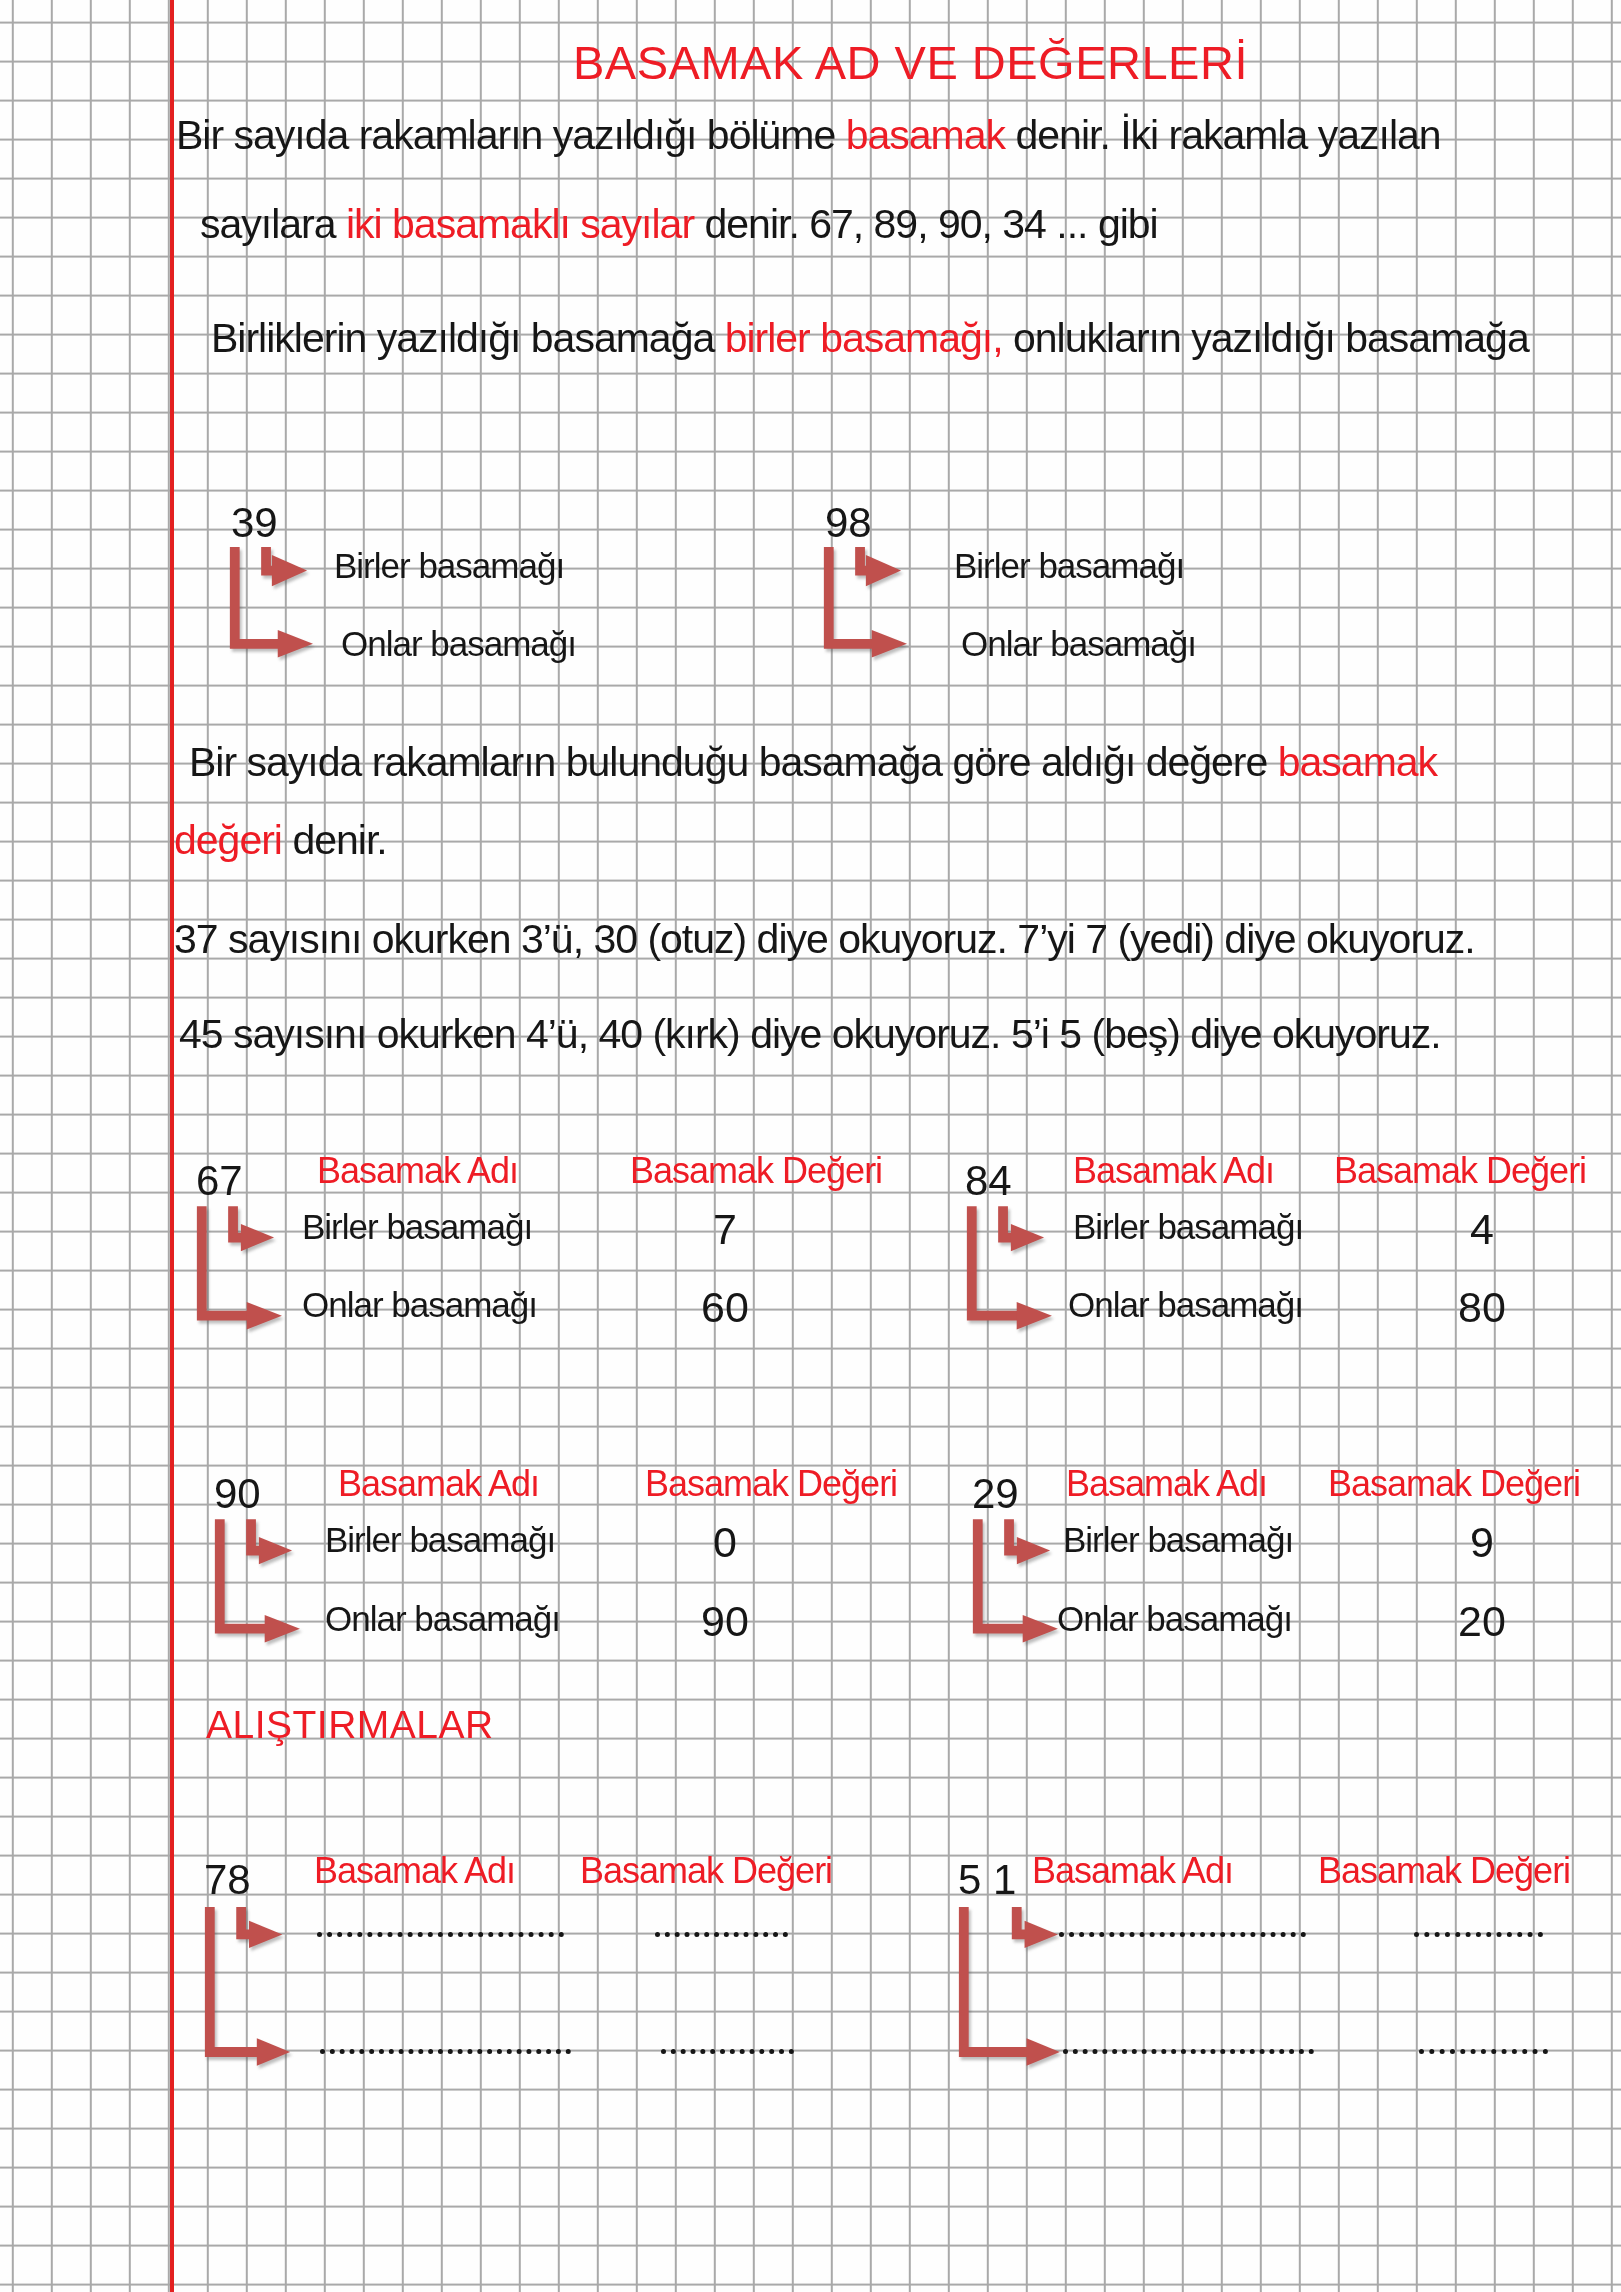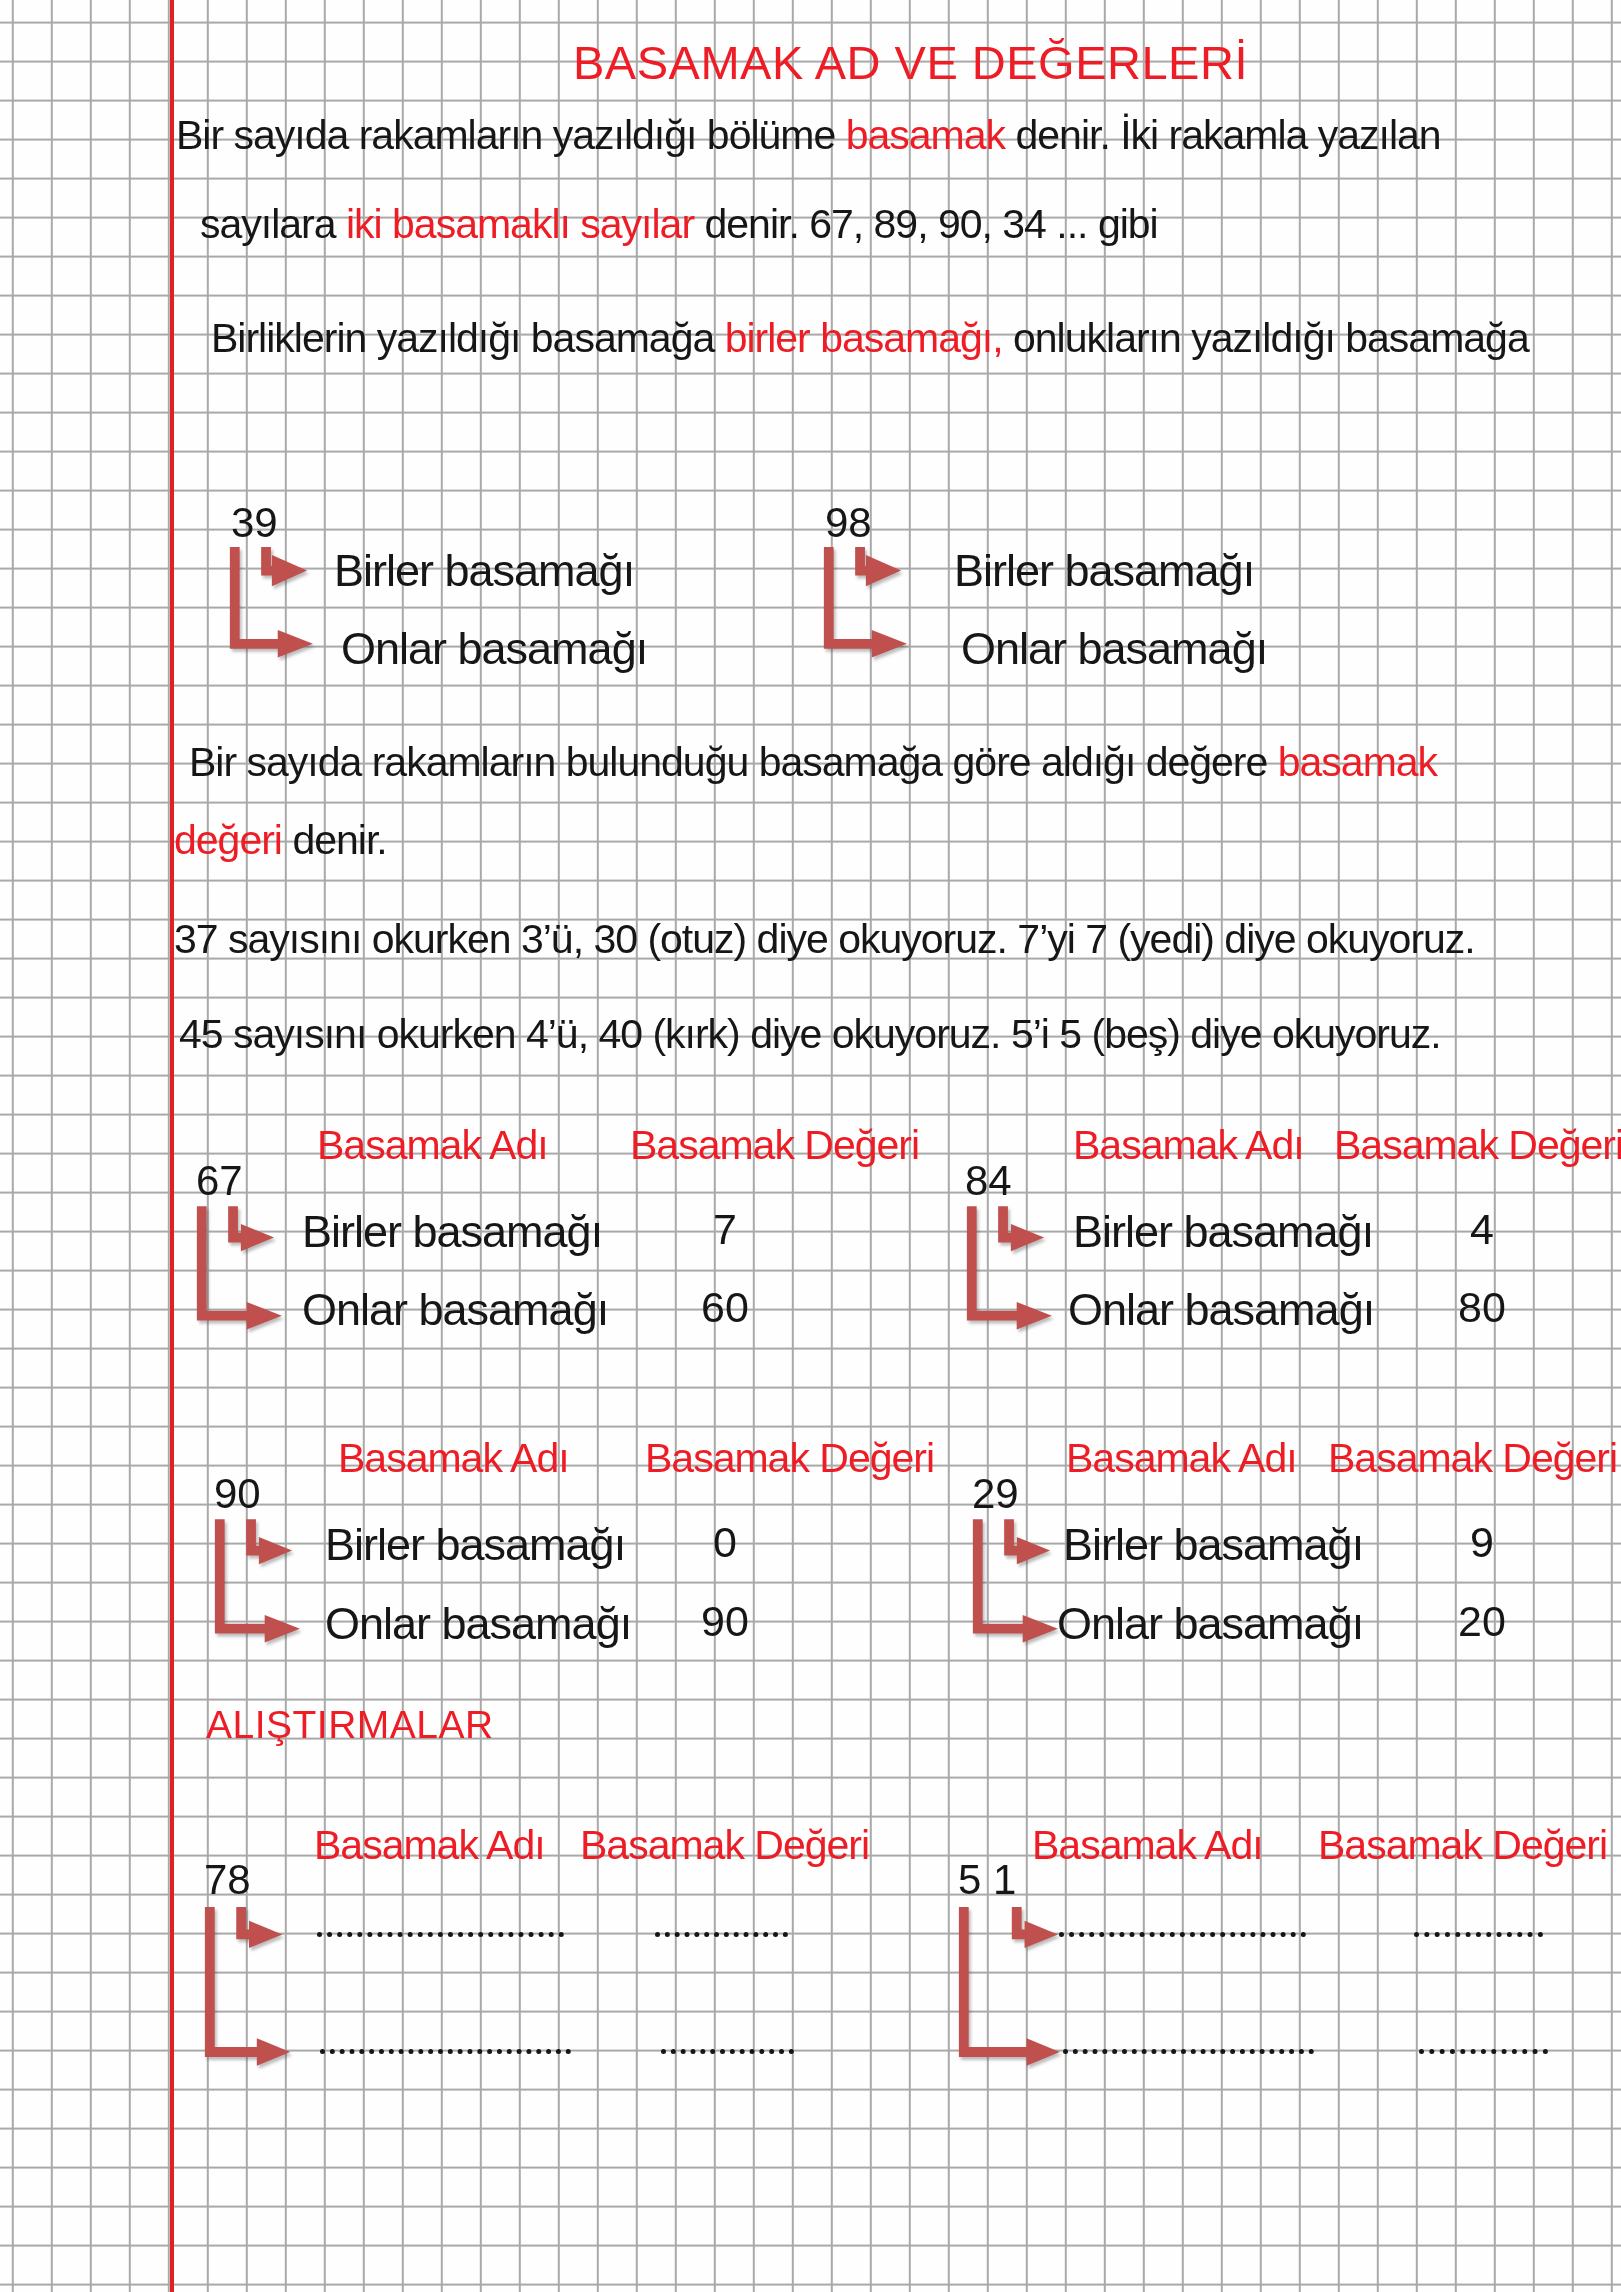--- a/index.html
+++ b/index.html
@@ -12,22 +12,22 @@
     background-size:39px 39px;
     background-position:11.8px 21.6px;
     font-family:"Liberation Sans",sans-serif;
     color:#161616;
   }
   .margin-line{position:absolute;left:170px;top:0;width:3.9px;height:100%;background:#e32020;}
   .t{position:absolute;white-space:nowrap;font-size:41px;letter-spacing:-1px;line-height:1.12;}
   .red{color:#ee1c25;}
   .title{font-size:47px;letter-spacing:0.5px;}
   .num{font-size:42px;letter-spacing:0;}
-  .lbl{font-size:45px;}
-  .hdr{font-size:41px;}
+  .lbl{font-size:35px;}
+  .hdr{font-size:36px;margin-top:28px;}
   .val{font-size:43px;width:98px;text-align:center;letter-spacing:0;}
   .ex-title{font-size:39px;letter-spacing:0.5px;}
   .arrows{position:absolute;filter:drop-shadow(2.5px 3.4px 1.5px rgba(70,70,70,.35));}
   .arrows path{stroke:#c0504d;stroke-width:10;fill:none;stroke-linecap:butt;}
   .arrows polygon{fill:#c0504d;}
   .answer-line{position:absolute;height:0;border-bottom:5.9px dotted #161616;}
 </style>
 </head>
 <body>
 

